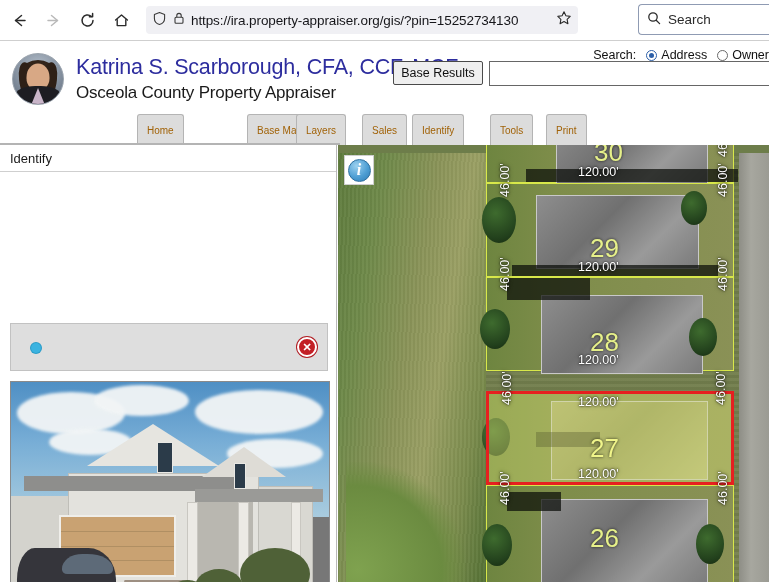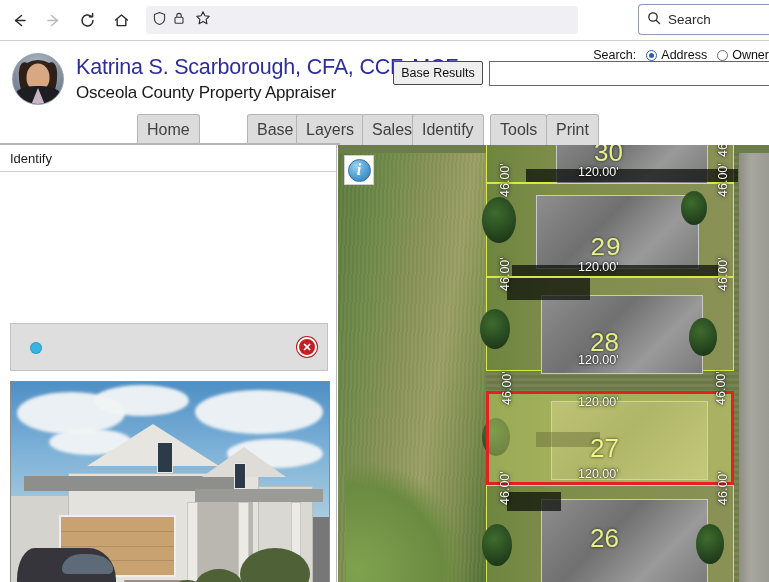--- a/index.html
+++ b/index.html
@@ -163,21 +163,21 @@
     position: absolute; left: 0; top: 112px; width: 769px; height: 34px;
     background: #ffffff;
   }
   #tabstrip .tab {
     position: absolute; top: 2px; height: 31px;
     background: #dcdcdc;
     border: 1px solid #b4b4b4;
     border-bottom: none;
     border-radius: 3px 3px 0 0;
     display: flex; align-items: center; justify-content: center;
-    font-size: 16px; color: #404040;
+    font-size: 10px; color: #a16207;
     padding: 0 9px;
     white-space: nowrap;
   }
   #tabstrip-baseline {
     position: absolute; left: 0; top: 143px; width: 340px; height: 2px;
     background: #b4b4b4;
   }
 
   
   #left-panel {
@@ -450,20 +450,21 @@
       <svg width="15" height="15" viewBox="0 0 15 15">
         <path d="M7.5 1.6 L12.6 3.4 V7.4 C12.6 10.6 10.2 12.6 7.5 13.5 C4.8 12.6 2.4 10.6 2.4 7.4 V3.4 Z" fill="none" stroke="currentColor" stroke-width="1.1" stroke-linejoin="round"></path>
       </svg>
     </span>
     <span id="url-lock">
       <svg width="14" height="14" viewBox="0 0 14 14">
         <rect x="3" y="6.2" width="8" height="6" rx="1" fill="none" stroke="currentColor" stroke-width="1.1"></rect>
         <path d="M4.8 6.2 V4.6 A2.2 2.2 0 0 1 9.2 4.6 V6.2" fill="none" stroke="currentColor" stroke-width="1.1"></path>
       </svg>
     </span>
+    <span id="url-text">https://ira.property-appraiser.org/gis/?pin=15252734130</span>
     <span id="bookmark-star">
       <svg width="16" height="16" viewBox="0 0 16 16">
         <path d="M8 1.8 L9.9 5.8 L14.2 6.4 L11.1 9.4 L11.9 13.7 L8 11.6 L4.1 13.7 L4.9 9.4 L1.8 6.4 L6.1 5.8 Z" fill="none" stroke="currentColor" stroke-width="1.1" stroke-linejoin="round"></path>
       </svg>
     </span>
   </div>
 
   <div id="browser-search">
     <span>
       <svg width="14" height="14" viewBox="0 0 14 14">
@@ -575,21 +576,21 @@
 
   <div class="lot" style="top:38px; height:94px;">
     <div class="yard"></div>
     <div class="roof" style="left:20%; top:12%; width:66%; height:80%;"></div>
     <div class="treeclump" style="left:-2%; top:14%; width:34px; height:46px;"></div>
     <div class="treeclump" style="left:79%; top:8%; width:26px; height:34px;"></div>
     <div class="shadow" style="left:10%; top:88%; width:84%; height:12%;"></div>
   </div>
   <div class="lot-num" style="left:258px; top:240px;"></div>
   <div class="lot-num" style="left:258px; top:-999px;"></div>
-  <div class="lot-num" style="left:252px; top:88px;font-family:Liberation Mono, monospace;">29</div>
+  <div class="lot-num" style="left:252px; top:88px;">29</div>
   <div class="dim-h" style="left:240px; top:115px;">120.00'</div>
   <div class="dim-v" style="left:160px; top:52px;">46.00'</div>
   <div class="dim-v" style="left:378px; top:52px;">46.00'</div>
 
   <div class="lot" style="top:132px; height:94px;">
     <div class="yard"></div>
     <div class="roof" style="left:22%; top:18%; width:66%; height:86%;"></div>
     <div class="shadow" style="left:8%; top:0%; width:34%; height:24%;"></div>
     <div class="treeclump" style="left:-3%; top:34%; width:30px; height:40px;"></div>
     <div class="treeclump" style="left:82%; top:44%; width:28px; height:38px;"></div>

